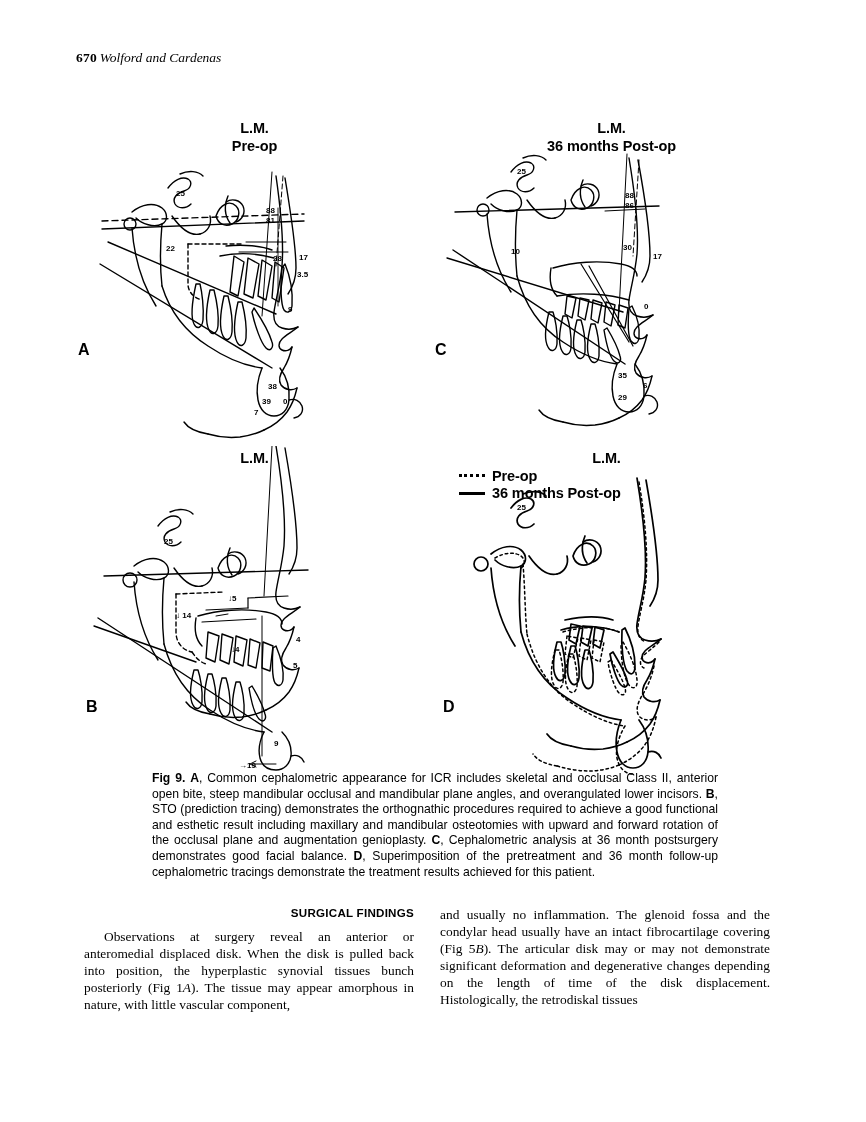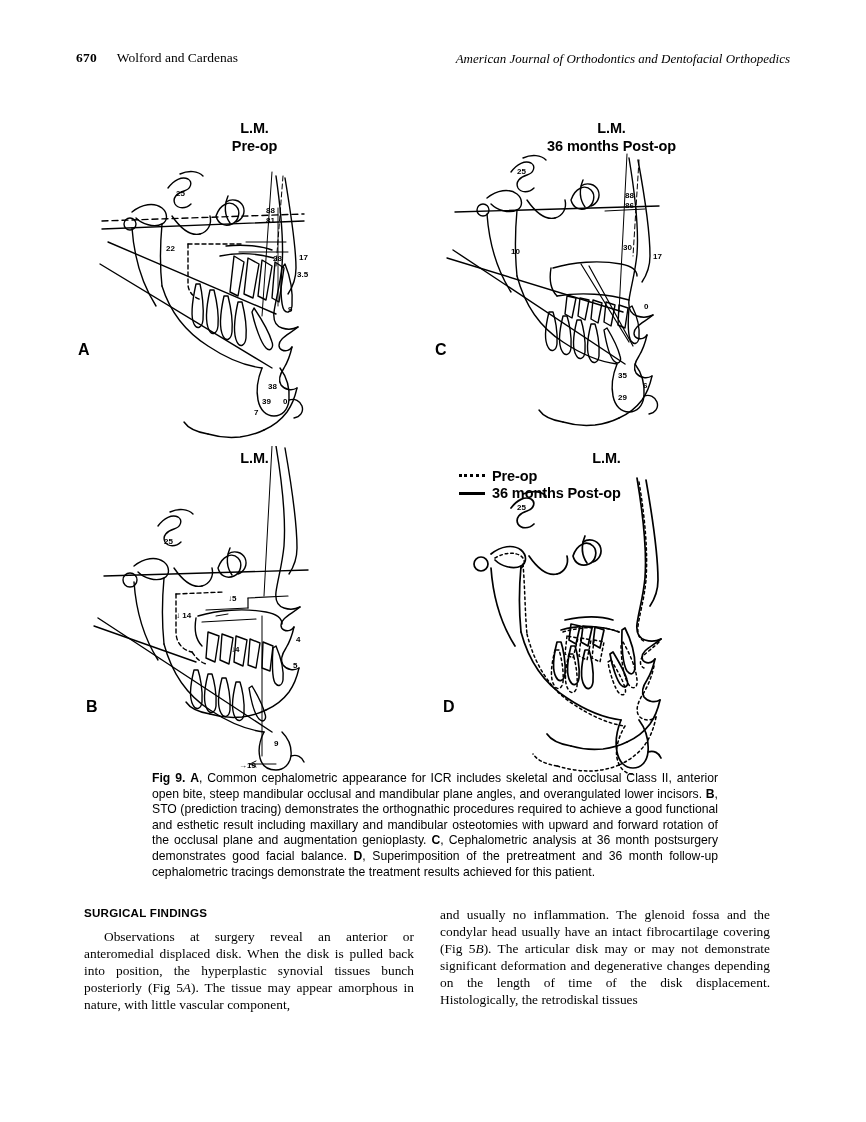--- a/index.html
+++ b/index.html
@@ -31,21 +31,22 @@
     font-family: "Liberation Serif", serif;
     font-size: 13.5px;
     white-space: nowrap;
   }
   .runhead-left .folio {
     font-weight: bold;
     font-style: normal;
     letter-spacing: 0.2px;
   }
   .runhead-left .authors {
-    padding-left: 20px;
+    font-style: italic;
+    padding-left: 3px;
     text-align: right;
   }
   .runhead-right {
     position: absolute;
     right: 0;
     top: 0;
     text-align: right;
     font-family: "Liberation Serif", serif;
     font-style: italic;
     font-size: 13px;
@@ -135,40 +136,40 @@
     top: 0;
   }
   .col.left  { left: 0; }
   .col.right { left: 356px; }
   .sec-head {
     font-family: "Liberation Sans", sans-serif;
     font-weight: bold;
     font-size: 11.6px;
     letter-spacing: 0.25px;
     margin: 0 0 9px 0;
+    text-align: right;
   }
   .bodytext {
     font-family: "Liberation Serif", serif;
     font-size: 13.4px;
     line-height: 17.1px;
     text-align: justify;
     margin: 0;
   }
   .bodytext.indent { text-indent: 20px; }
   .bodytext i { font-style: italic; }
 </style>
 </head>
 <body>
 
 <div class="runhead">
   <div class="runhead-left">
     <span class="folio">670</span><span class="authors">Wolford and Cardenas</span>
   </div>
   <div class="runhead-right">
-    <div>American Journal of Orthodontics and Dentofacial Orthopedics</div>
   </div>
 </div>
 
 <div class="figure-block">
 
   <div class="panel pa">
     <div class="panel-title offset-left">
       <div>L.M.</div>
       <div>Pre-op</div>
     </div>
@@ -524,18 +525,18 @@
 </div>
 
 <div class="caption">
   <b>Fig 9.</b>
   <b>A</b><span>, Common cephalometric appearance for ICR includes skeletal and occlusal Class II, anterior open bite, steep mandibular occlusal and mandibular plane angles, and overangulated lower incisors. </span><b>B</b><span>, STO (prediction tracing) demonstrates the orthognathic procedures required to achieve a good functional and esthetic result including maxillary and mandibular osteotomies with upward and forward rotation of the occlusal plane and augmentation genioplasty. </span><b>C</b><span>, Cephalometric analysis at 36 month postsurgery demonstrates good facial balance. </span><b>D</b><span>, Superimposition of the pretreatment and 36 month follow-up cephalometric tracings demonstrate the treatment results achieved for this patient.</span>
 </div>
 
 <div class="body-cols">
   <div class="col left">
     <div class="sec-head">SURGICAL FINDINGS</div>
-    <p class="bodytext indent"><span>Observations at surgery reveal an anterior or anteromedial displaced disk. When the disk is pulled back into position, the hyperplastic synovial tissues bunch posteriorly (Fig 5</span><i>A</i><span>). The tissue may appear amorphous in nature, with little vascular component,</span></p>
+    <p class="bodytext indent"><span>Observations at surgery reveal an anterior or anteromedial displaced disk. When the disk is pulled back into position, the hyperplastic synovial tissues bunch posteriorly (Fig 1</span><i>A</i><span>). The tissue may appear amorphous in nature, with little vascular component,</span></p>
   </div>
   <div class="col right">
     <p class="bodytext"><span>and usually no inflammation. The glenoid fossa and the condylar head usually have an intact fibrocartilage covering (Fig 5</span><i>B</i><span>). The articular disk may or may not demonstrate significant deformation and degenerative changes depending on the length of time of the disk displacement. Histologically, the retrodiskal tissues</span></p>
   </div>
 </div>
 
 </body></html>

